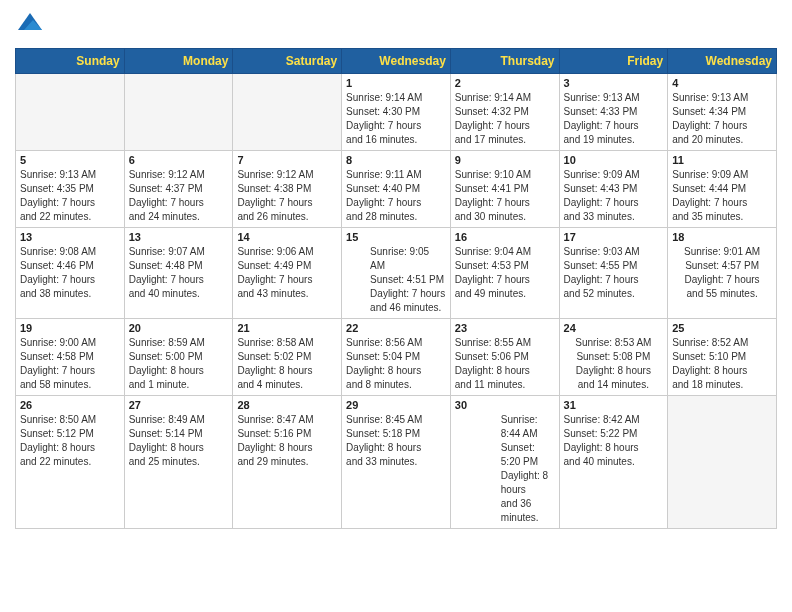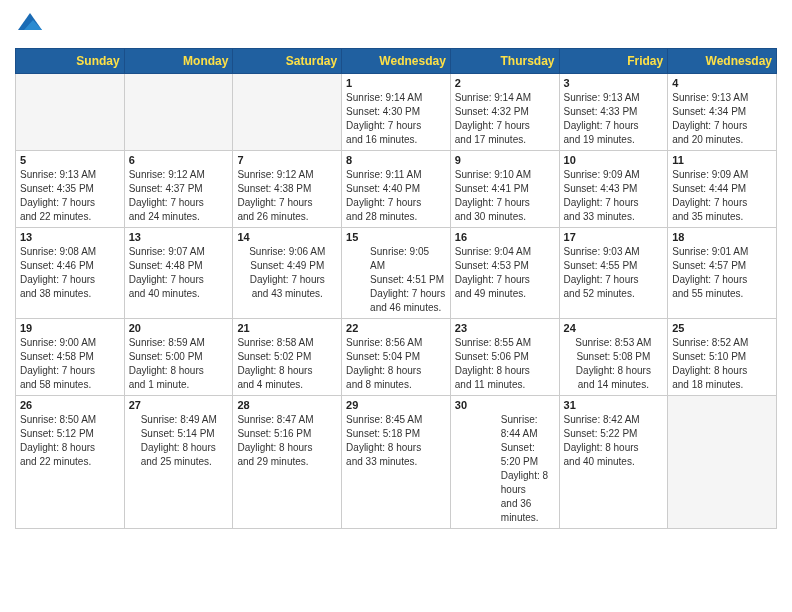--- a/index.html
+++ b/index.html
@@ -220,21 +220,21 @@
           </td>
           <td>
             <span class="day-number">13</span>
             <div class="day-info" style="white-space: pre-line;">Sunrise: 9:07 AM
 Sunset: 4:48 PM
 Daylight: 7 hours
 and 40 minutes.</div>
           </td>
           <td>
             <span class="day-number">14</span>
-            <div class="day-info" style="white-space: pre-line; text-align: center;">Sunrise: 9:06 AM
+            <div class="day-info" style="white-space: pre-line;">Sunrise: 9:06 AM
 Sunset: 4:49 PM
 Daylight: 7 hours
 and 43 minutes.</div>
           </td>
           <td>
             <span class="day-number">15</span>
             <div class="day-info" style="white-space: pre-line; margin-left: 24px;">Sunrise: 9:05 AM
 Sunset: 4:51 PM
 Daylight: 7 hours
 and 46 minutes.</div>
@@ -248,21 +248,21 @@
           </td>
           <td>
             <span class="day-number">17</span>
             <div class="day-info" style="white-space: pre-line;">Sunrise: 9:03 AM
 Sunset: 4:55 PM
 Daylight: 7 hours
 and 52 minutes.</div>
           </td>
           <td>
             <span class="day-number">18</span>
-            <div class="day-info" style="white-space: pre-line;">Sunrise: 9:01 AM
+            <div class="day-info" style="white-space: pre-line; text-align: center;">Sunrise: 9:01 AM
 Sunset: 4:57 PM
 Daylight: 7 hours
 and 55 minutes.</div>
           </td>
         </tr>
         <tr>
           <td>
             <span class="day-number">19</span>
             <div class="day-info" style="white-space: pre-line;">Sunrise: 9:00 AM
 Sunset: 4:58 PM
@@ -315,21 +315,21 @@
         <tr>
           <td>
             <span class="day-number">26</span>
             <div class="day-info" style="white-space: pre-line;">Sunrise: 8:50 AM
 Sunset: 5:12 PM
 Daylight: 8 hours
 and 22 minutes.</div>
           </td>
           <td>
             <span class="day-number">27</span>
-            <div class="day-info" style="white-space: pre-line; margin-left: 12px;">Sunrise: 8:49 AM
+            <div class="day-info" style="white-space: pre-line;">Sunrise: 8:49 AM
 Sunset: 5:14 PM
 Daylight: 8 hours
 and 25 minutes.</div>
           </td>
           <td>
             <span class="day-number">28</span>
             <div class="day-info" style="white-space: pre-line;">Sunrise: 8:47 AM
 Sunset: 5:16 PM
 Daylight: 8 hours
 and 29 minutes.</div>

